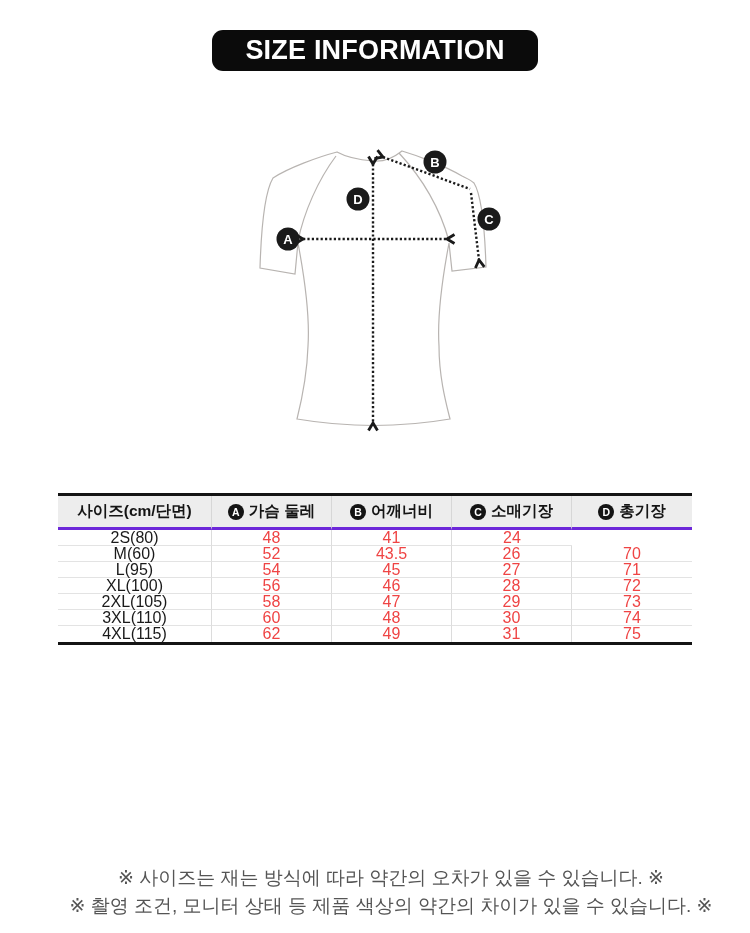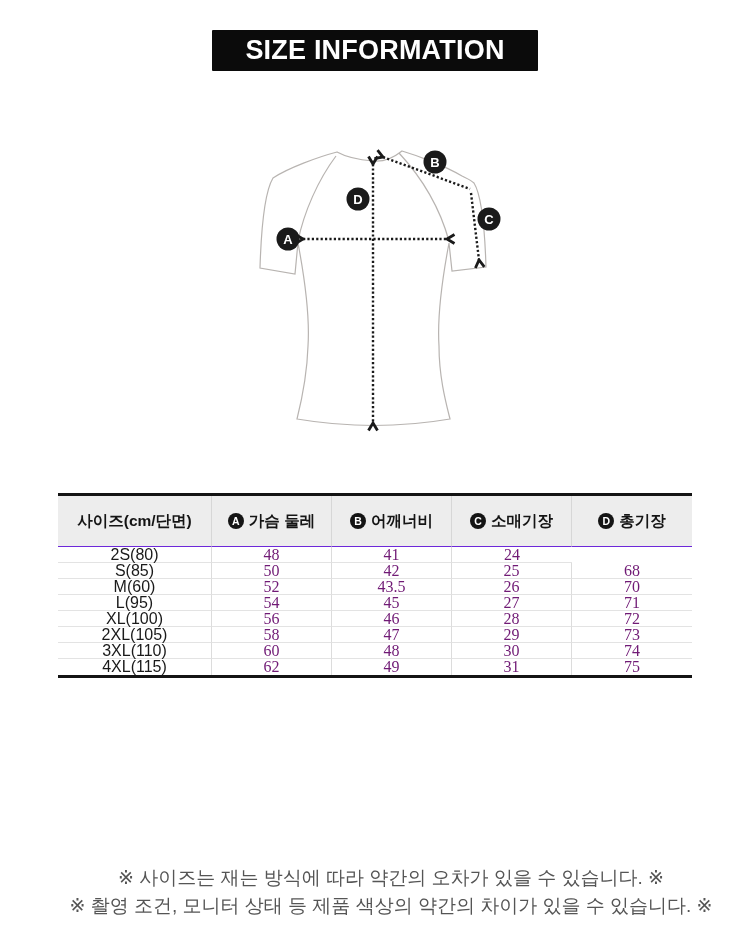--- a/index.html
+++ b/index.html
@@ -11,21 +11,21 @@
     font-family: "Liberation Sans", "DejaVu Sans", sans-serif;
   }
 
   
   .title-badge {
     position: absolute;
     top: 30px; left: 50%;
     transform: translateX(-50%);
     width: 326px; height: 41px;
     background: #0b0b0b;
-    border-radius: 1px;
+    border-radius: 11px;
     display: flex; align-items: center; justify-content: center;
     color: #ffffff;
     font-size: 27px;
     font-weight: 800;
     letter-spacing: 0.2px;
     white-space: nowrap;
   }
 
   
   .diagram-wrap {
@@ -48,28 +48,28 @@
     width: 634px;
     border-top: 3px solid #141414;
     border-bottom: 3px solid #141414;
     background: #ffffff;
   }
   .t-head, .tr {
     display: grid;
     grid-template-columns: 154px repeat(4, 1fr);
   }
   .th {
-    height: 51px;
+    height: 34px;
     background: #ededed;
     display: flex; align-items: center; justify-content: center;
     font-size: 15.5px;
     font-weight: 700;
     color: #141414;
     border-right: 1px solid #d7d7d7;
-    border-bottom: 1px solid #6d28d9;
+    border-bottom: 3px solid #6d28d9;
     white-space: nowrap;
     text-align: right;
   }
   .th:last-child { border-right: none; }
   .letter-badge {
     display: inline-flex;
     align-items: center; justify-content: center;
     width: 16px; height: 16px;
     border-radius: 50%;
     background: #141414;
@@ -82,21 +82,21 @@
   .td {
     height: 16px;
     display: flex; align-items: center; justify-content: center;
     border-right: 1px solid #dcdcdc;
     border-bottom: 1px solid #e3e3e3;
     white-space: nowrap;
   }
   .td:last-child { border-right: none; }
   .tr:last-child .td { border-bottom: none; }
   .size-cell { font-size: 16px; color: #1a1a1a; }
-  .value-cell { font-size: 16px; color: #701a75; font-family: Liberation Serif, serif; }
+  .value-cell { font-size: 16px; color: #ef4444; }
 
   
   .notes {
     position: absolute;
     top: 864px; left: 16px;
     width: 100%;
     text-align: center;
     color: #555555;
     font-size: 19px;
     line-height: 28px;
@@ -181,27 +181,20 @@
       </div>
     </div>
   <div class="t-body">
       <div class="tr">
         <div class="td size-cell">2S(80)</div>
         <div class="td value-cell">48</div>
         <div class="td value-cell">41</div>
         <div class="td value-cell">24</div>
       </div>
       <div class="tr">
-        <div class="td size-cell">S(85)</div>
-        <div class="td value-cell">50</div>
-        <div class="td value-cell">42</div>
-        <div class="td value-cell">25</div>
-        <div class="td value-cell">68</div>
-      </div>
-      <div class="tr">
         <div class="td size-cell">M(60)</div>
         <div class="td value-cell">52</div>
         <div class="td value-cell">43.5</div>
         <div class="td value-cell">26</div>
         <div class="td value-cell">70</div>
       </div>
       <div class="tr">
         <div class="td size-cell">L(95)</div>
         <div class="td value-cell">54</div>
         <div class="td value-cell">45</div>

